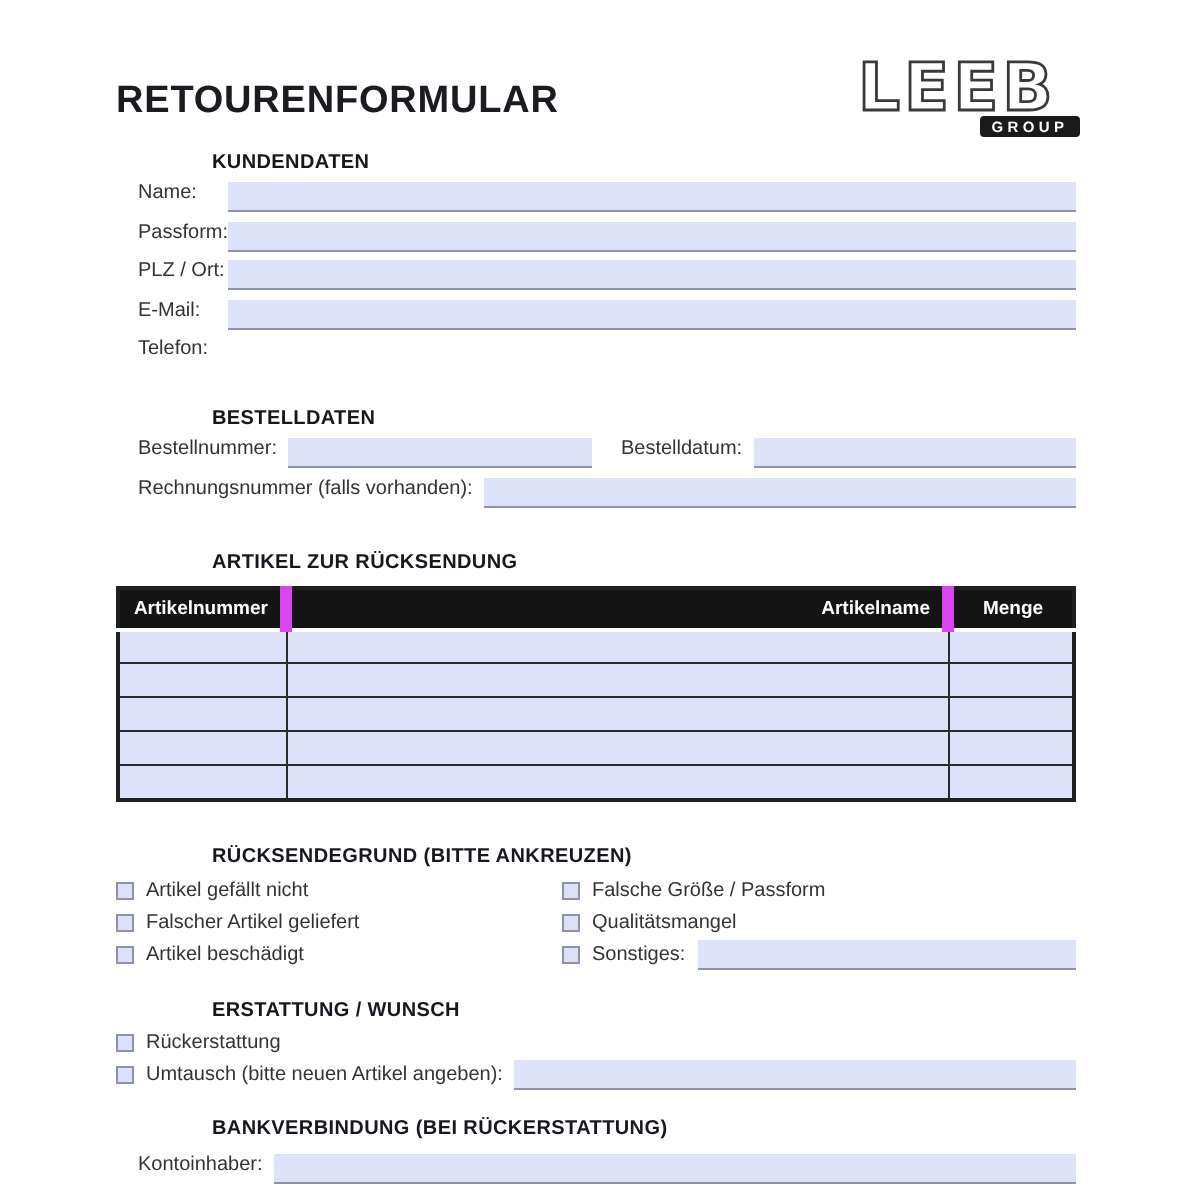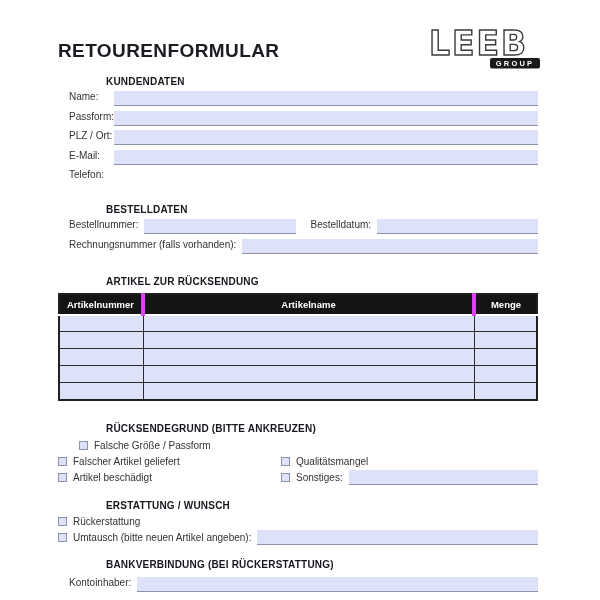--- a/index.html
+++ b/index.html
@@ -26,23 +26,23 @@
 
   .sec-bestell { margin-top: 20px; }
   .b-row1 { margin-top: 4px; height: 15px; }
   .b-row2 { margin-top: 4.5px; height: 15px; }
   .b-label { font-size: 10px; color: #333; margin-right: 6px; white-space: nowrap; }
   .w-bestellnr { width: 152px; }
   .ml { margin-left: 14px; }
 
   .sec-artikel { margin-top: 22px; }
   table.artikel { width: 100%; border-collapse: collapse; margin-top: 6px; border: 2px solid #1f1f1f; table-layout: fixed; }
-  table.artikel th { background: #141414; color: #ffffff; font-size: 9.5px; line-height: 11px; font-weight: 700; text-align: center; padding: 4px 6px; border-bottom: 2px solid #ffffff; }
-  table.artikel th + th { border-left: 4px solid #d946ef; }
-  table.artikel th.center { }
+  table.artikel th { background: #141414; color: #ffffff; font-size: 9.5px; line-height: 11px; font-weight: 700; text-align: right; padding: 4px 6px; border-bottom: 2px solid #ffffff; }
+  table.artikel th + th { border-left: 6px solid #d946ef; }
+  table.artikel th.center { text-align: center; }
   table.artikel td { background: #dde2f8; border: 1px solid #2b2b2b; height: 17px; padding: 0; }
 
   .sec-grund { margin-top: 22px; }
   .cb-rows { margin-top: 4px; }
   .cb-row { display: flex; align-items: center; height: 16px; }
   .cb-cell-left { width: 202px; flex: none; display: flex; align-items: center; }
   .cb-cell-right { flex: 1; display: flex; align-items: center; padding-left: 21px; }
   .cb { width: 9px; height: 9px; flex: none; background: #dde2f8; border: 1px solid #8d92aa; margin-right: 6px; }
   .cb-label { font-size: 10px; color: #333; white-space: nowrap; }
   .inline-field { flex: 1; margin-left: 6px; height: 15px; }
@@ -151,20 +151,24 @@
           <td></td>
         </tr>
       </tbody>
     </table>
   </div>
 
   <div class="sec-grund">
     <h2 class="sec-h">RÜCKSENDEGRUND (BITTE ANKREUZEN)</h2>
     <div class="cb-rows">
       <div class="cb-row">
+        <div class="cb-cell-left">
+          <span class="cb"></span>
+          <span class="cb-label">Artikel gefällt nicht</span>
+        </div>
         <div class="cb-cell-right">
           <span class="cb"></span>
           <span class="cb-label">Falsche Größe / Passform</span>
         </div>
       </div>
       <div class="cb-row">
         <div class="cb-cell-left">
           <span class="cb"></span>
           <span class="cb-label">Falscher Artikel geliefert</span>
         </div>

